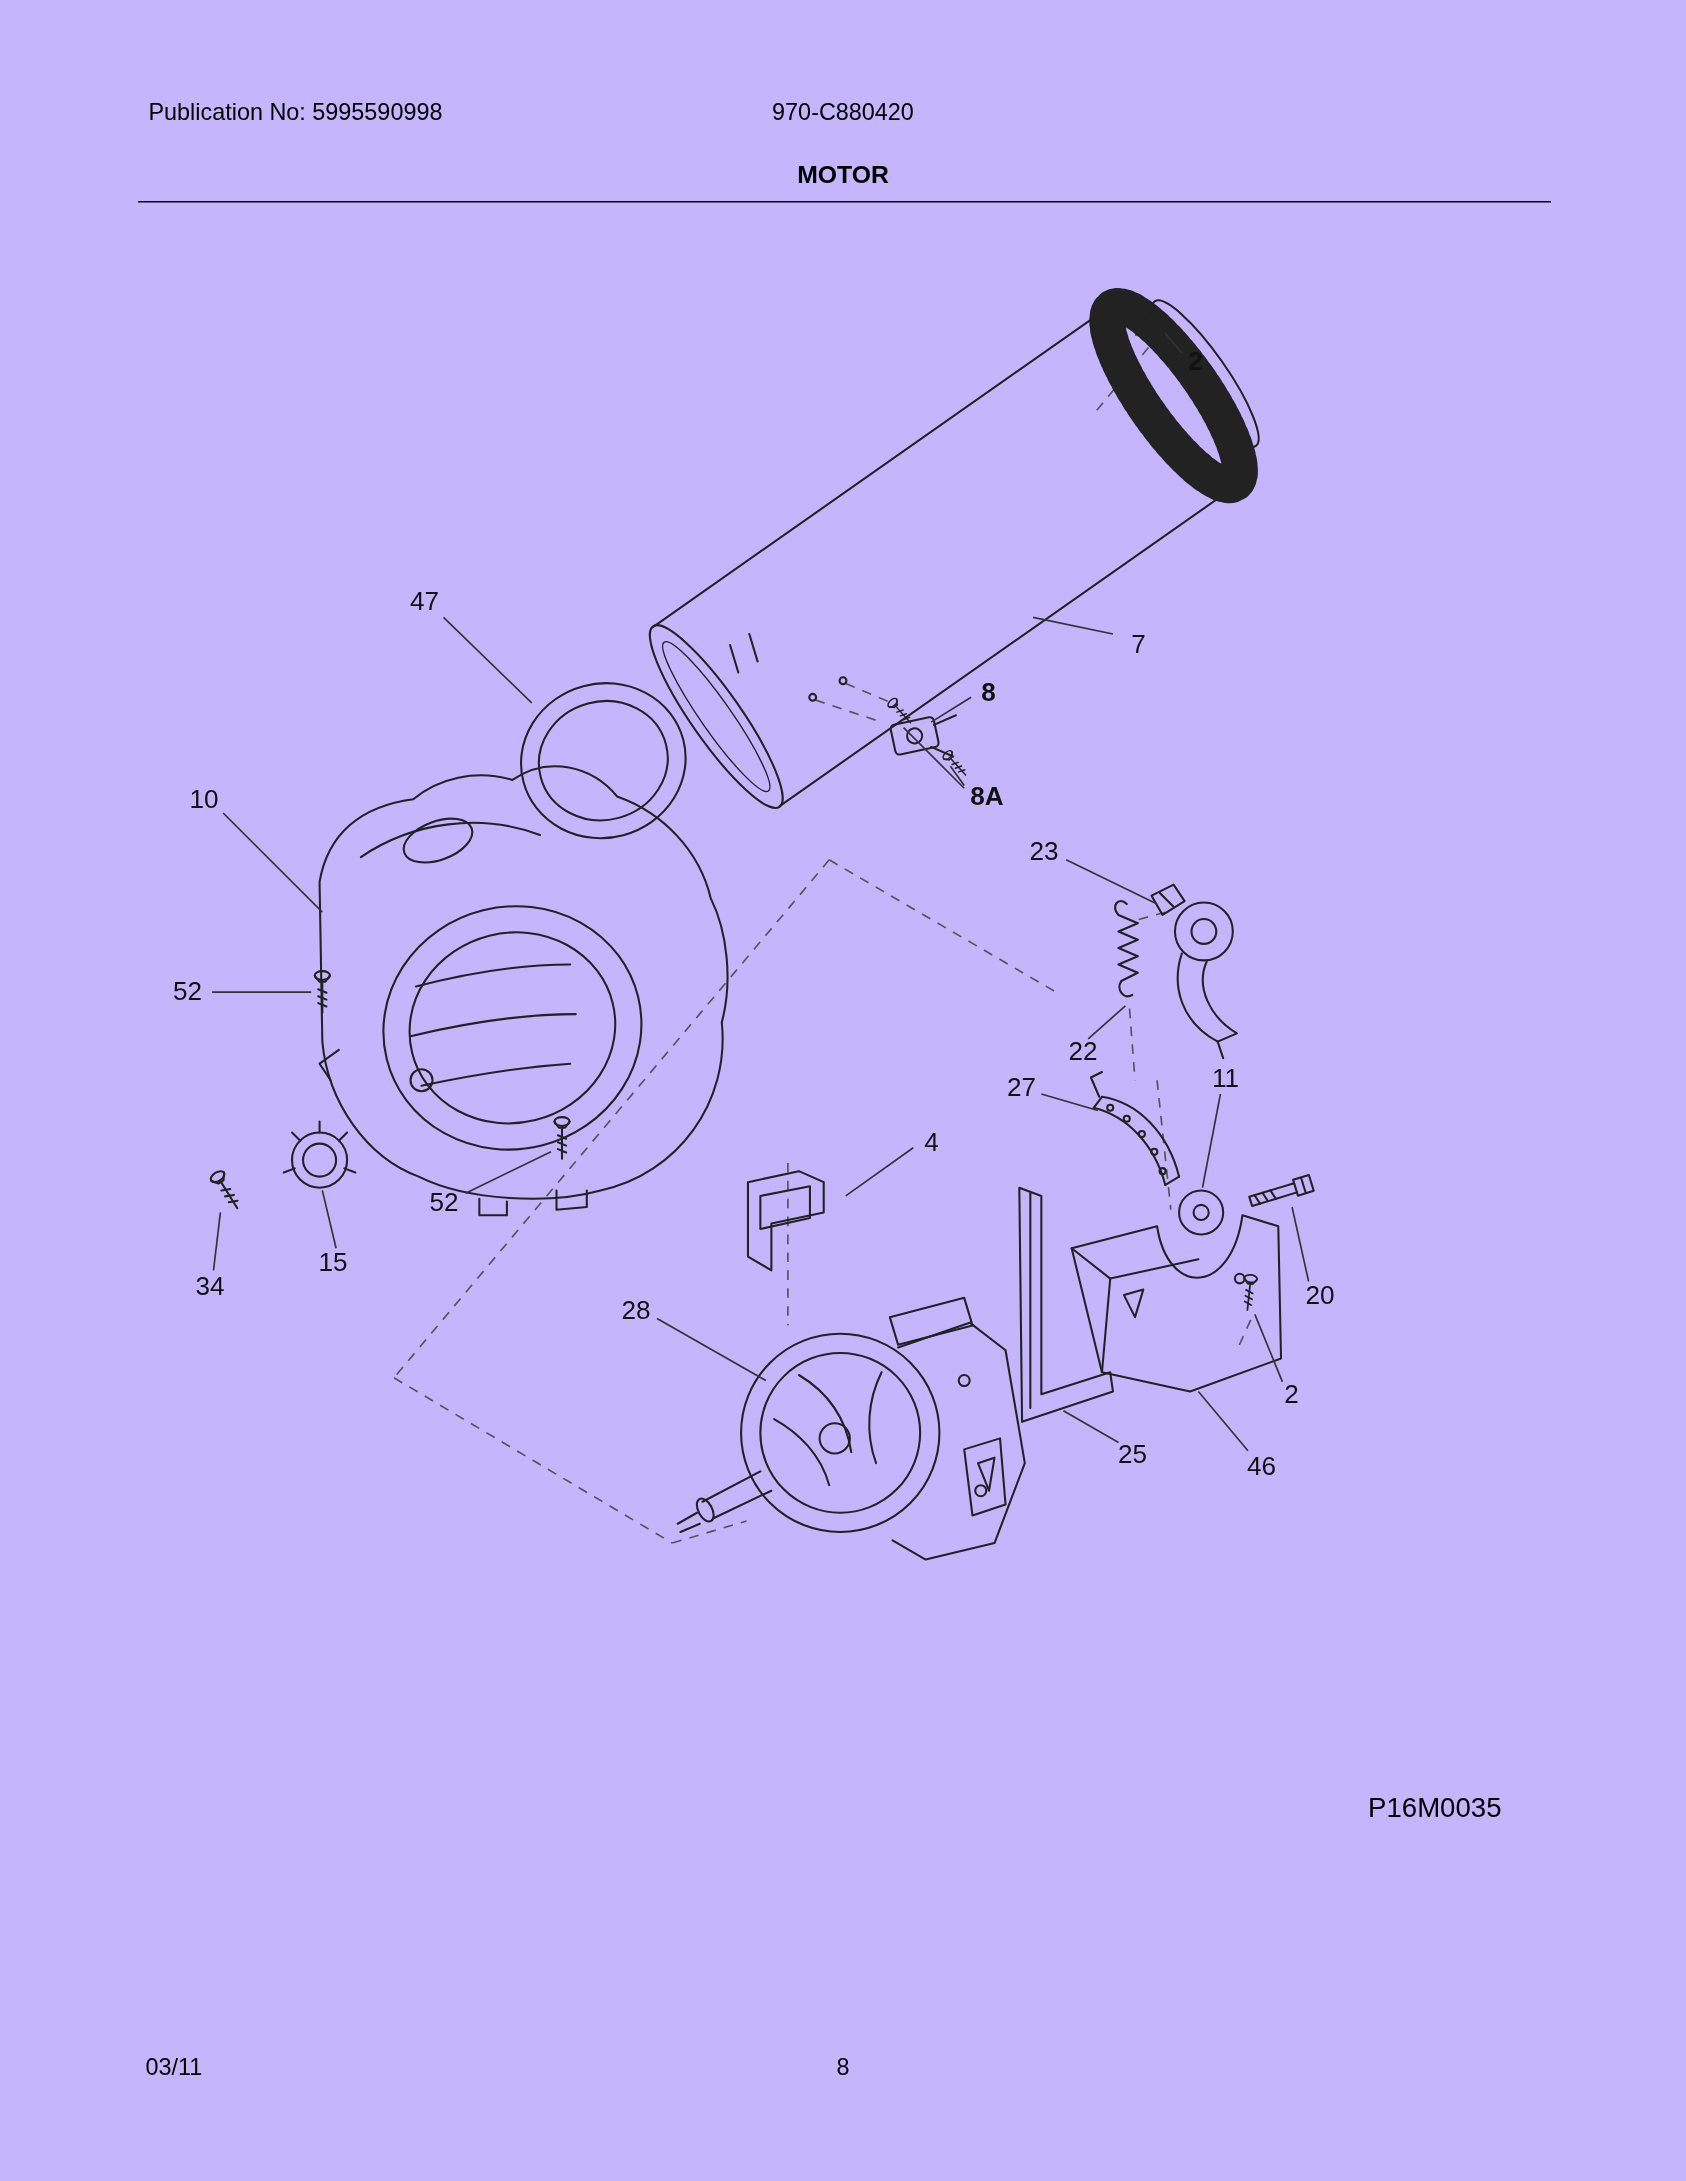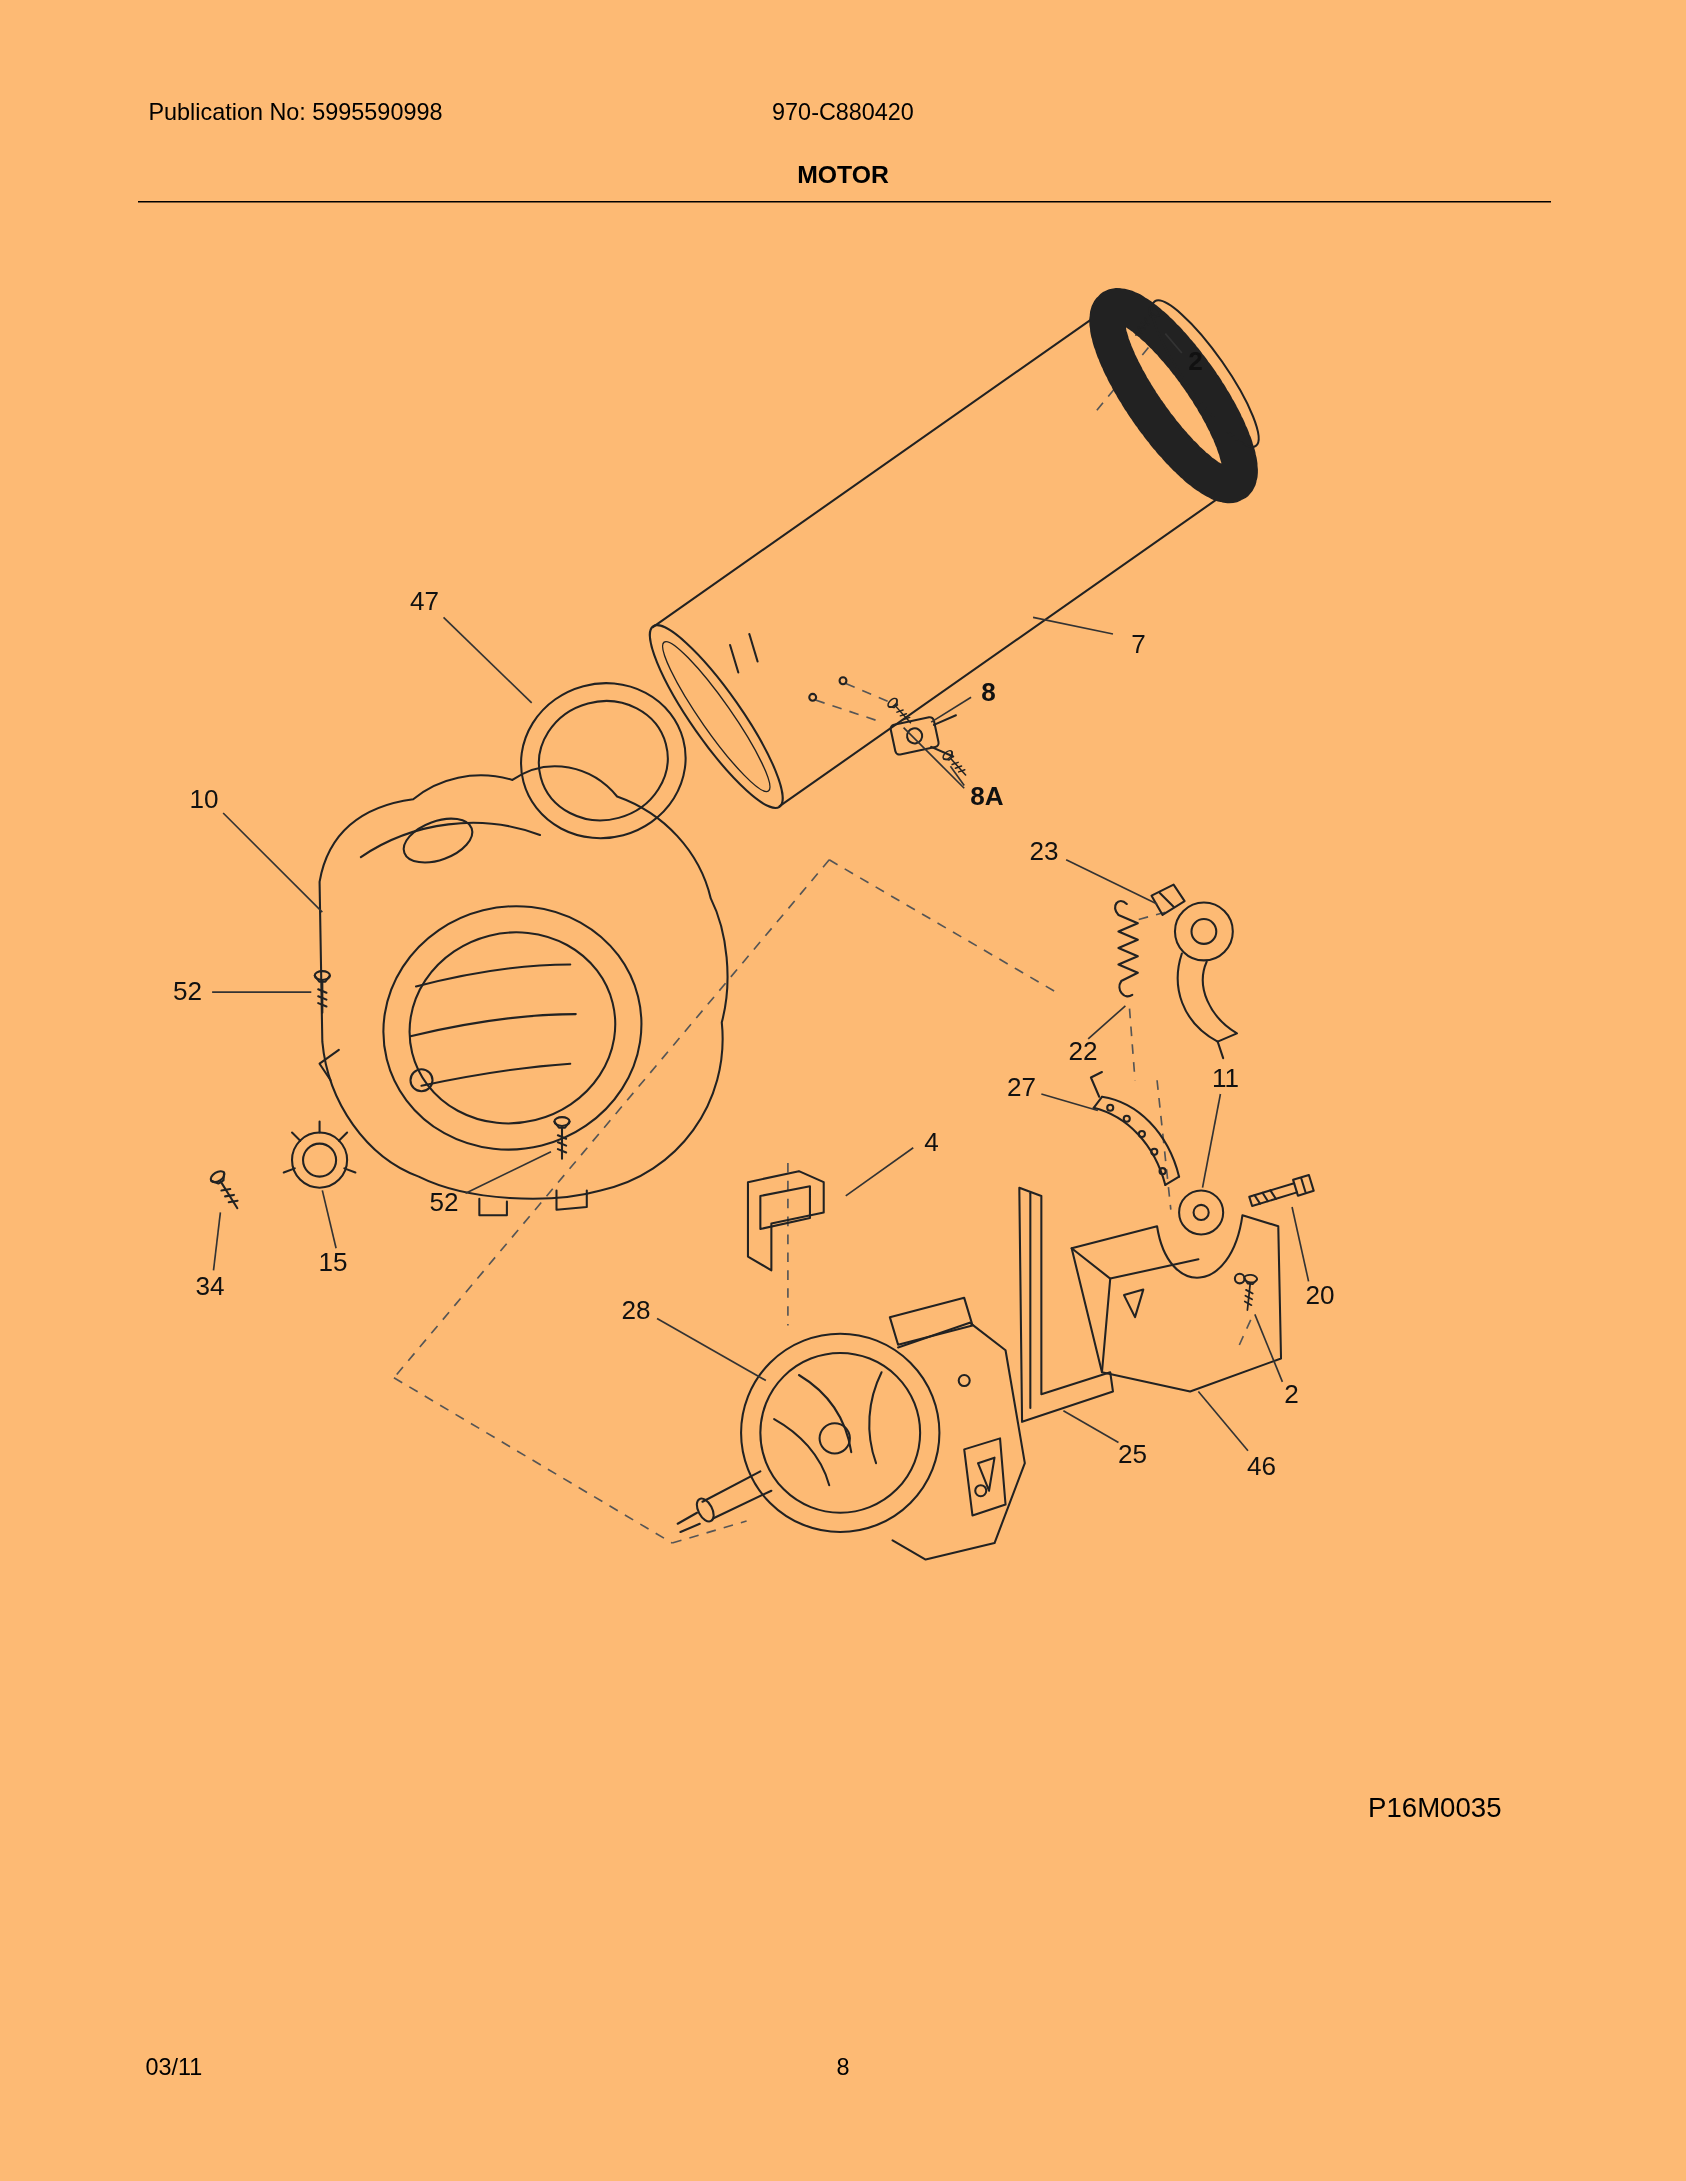--- a/index.html
+++ b/index.html
@@ -1,17 +1,17 @@
 <!DOCTYPE html>
 <html style="font-size:14.7px"><head>
 <meta charset="utf-8">
 <style>
   html,body { margin:0; padding:0; background:#fff; }
   .page {
-    position:relative; width:1686px; height:2182px; background:#fdba74;
+    position:relative; width:1686px; height:2182px; background:#c4b5fd;
     font-family:"Liberation Sans", sans-serif; color:#000; overflow:hidden;
   }
   .canvas {
     position:absolute; left:0; top:0; width:1124px; height:1455px;
     transform:scale(1.5); transform-origin:0 0;
   }
   .hdr-left  { position:absolute; left:99px; top:66px;  font-size:15.6px; }
   .hdr-center{ position:absolute; left:0; top:66px; width:100%; text-align:center; font-size:15.6px; }
   .title     { position:absolute; left:0; top:107px; width:100%; text-align:center; font-size:16.5px; font-weight:bold; }
   .rule      { position:absolute; left:92px; top:134px; width:942px; border-top:1.5px solid #000; }

